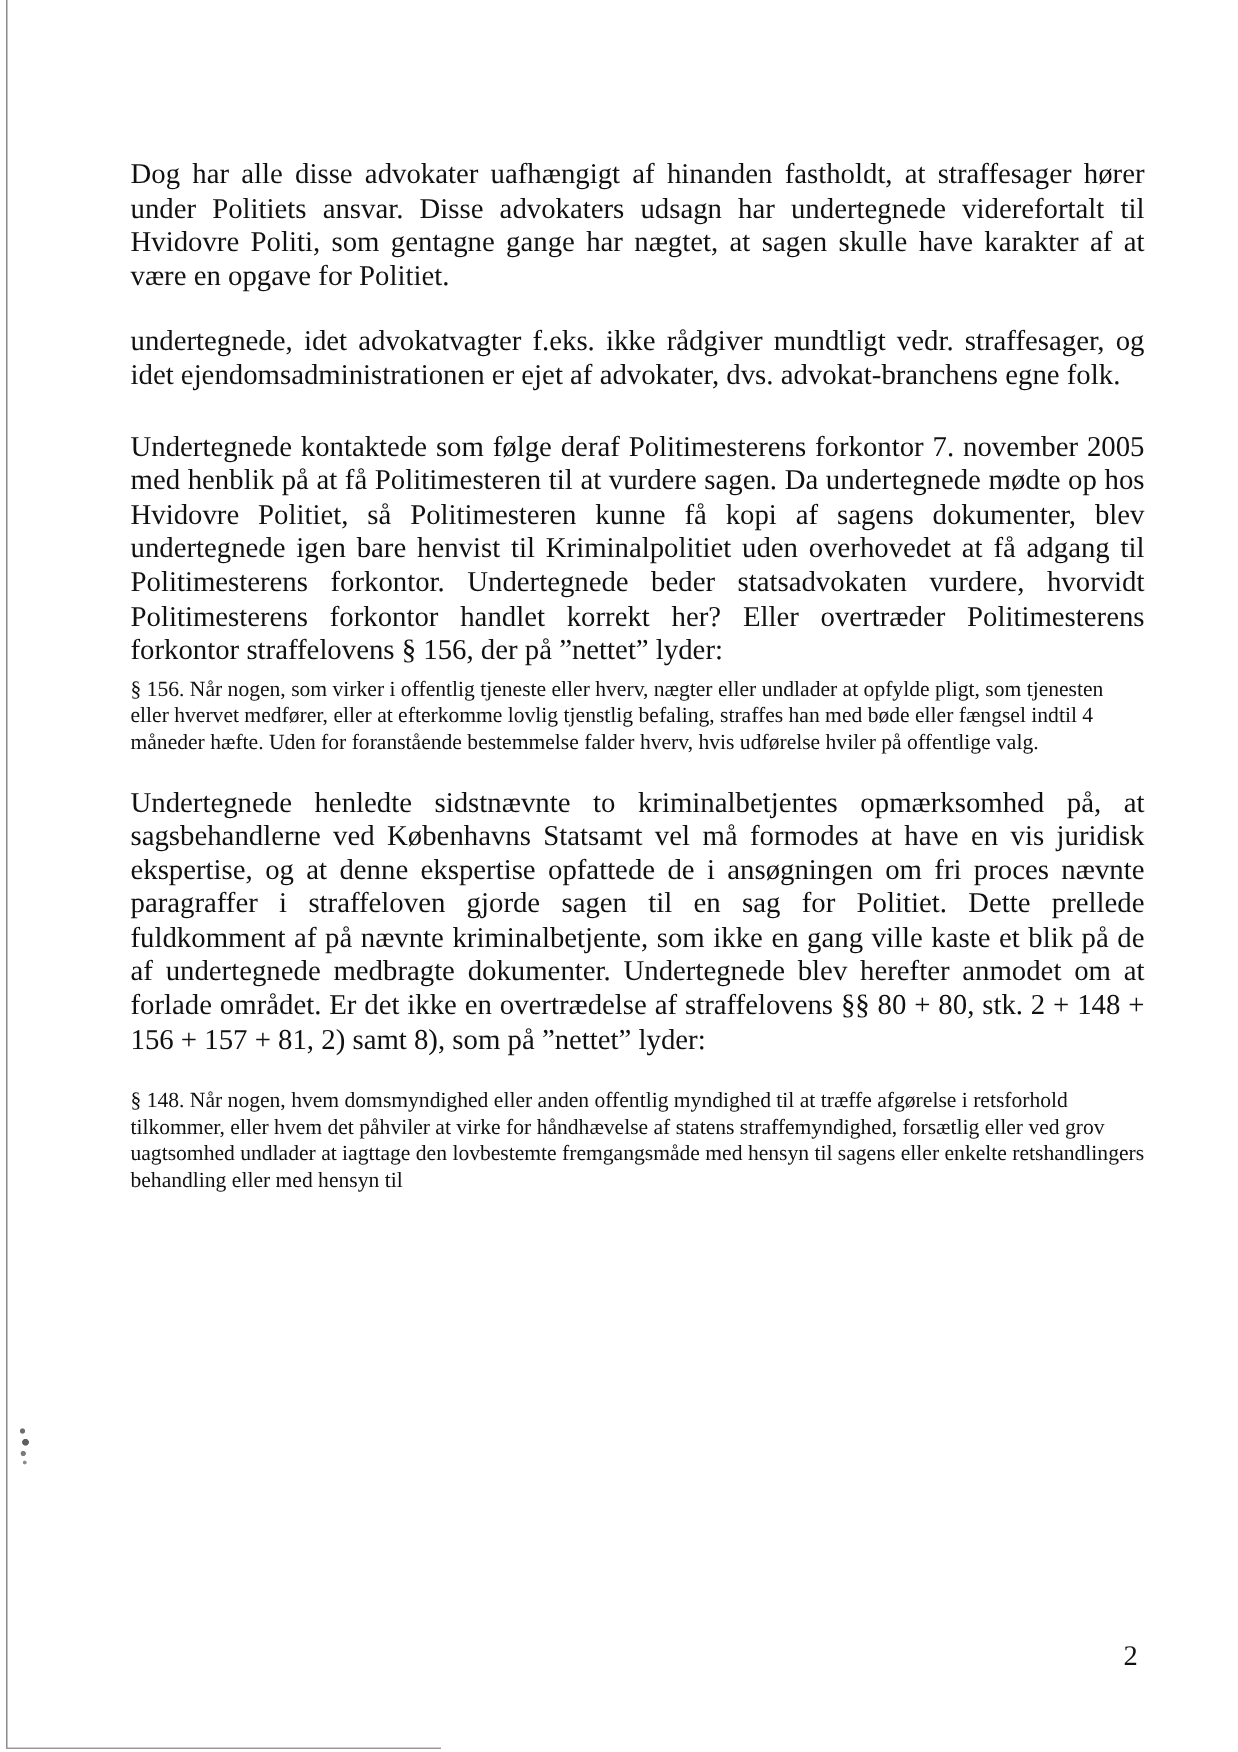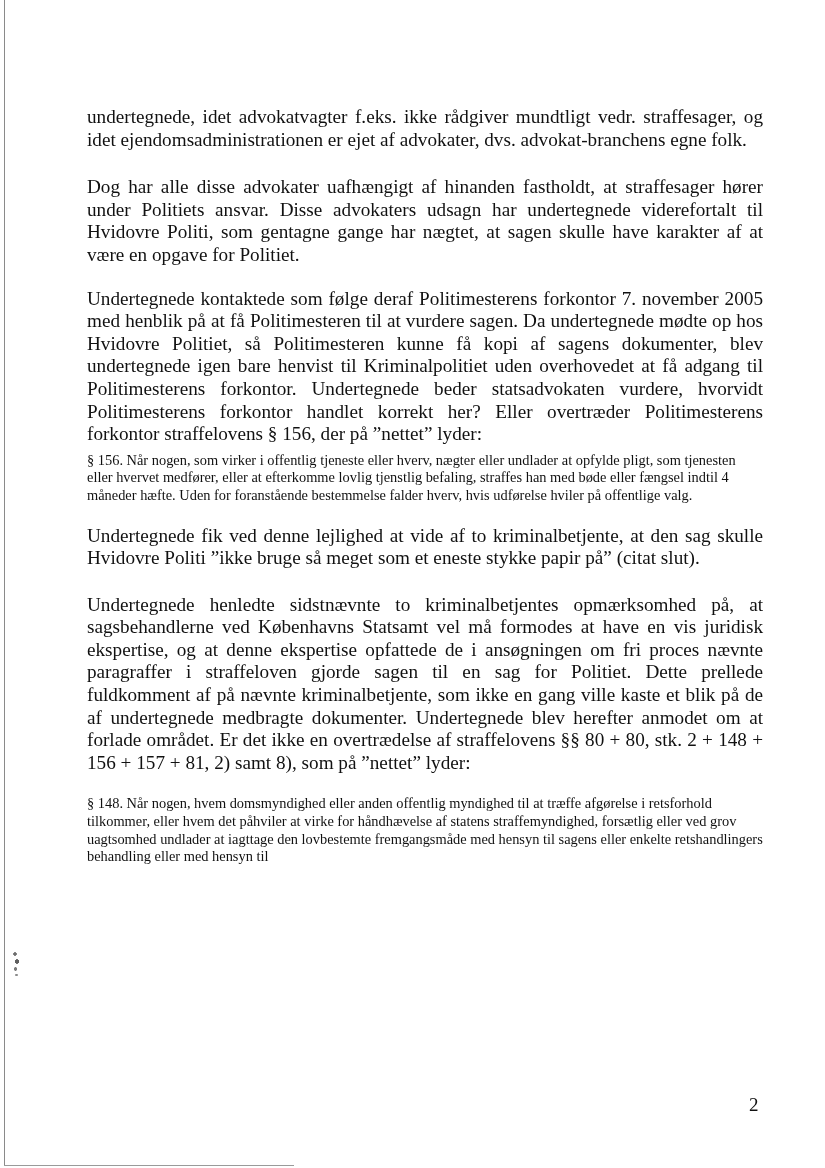--- a/index.html
+++ b/index.html
@@ -79,22 +79,21 @@
     }
   </style>
 </head>
 <body>
 
 <div class="scan-edge-left"></div>
 <div class="scan-edge-bottom"></div>
 <div class="staple-mark"></div>
 
 <div class="page">
+  <p id="p2" class="para">Dog har alle disse advokater uafhængigt af hinanden fastholdt, at straffesager hører under Politiets ansvar. Disse advokaters udsagn har undertegnede viderefortalt til Hvidovre Politi, som gentagne gange har nægtet, at sagen skulle have karakter af at være en opgave for Politiet.</p>
   <p id="p1" class="para">undertegnede, idet advokatvagter f.eks. ikke rådgiver mundtligt vedr. straffesager, og idet ejendomsadministrationen er ejet af advokater, dvs. advokat-branchens egne folk.</p>
-  <p id="p2" class="para">Dog har alle disse advokater uafhængigt af hinanden fastholdt, at straffesager hører under Politiets ansvar. Disse advokaters udsagn har undertegnede viderefortalt til Hvidovre Politi, som gentagne gange har nægtet, at sagen skulle have karakter af at være en opgave for Politiet.</p>
   <p id="p4" class="para">Undertegnede kontaktede som følge deraf Politimesterens forkontor 7. november 2005 med henblik på at få Politimesteren til at vurdere sagen. Da undertegnede mødte op hos Hvidovre Politiet, så Politimesteren kunne få kopi af sagens dokumenter, blev undertegnede igen bare henvist til Kriminalpolitiet uden overhovedet at få adgang til Politimesterens forkontor. Undertegnede beder statsadvokaten vurdere, hvorvidt Politimesterens forkontor handlet korrekt her? Eller overtræder Politimesterens forkontor straffelovens § 156, der på ”nettet” lyder:</p>
   <p id="q1" class="quote">§ 156. Når nogen, som virker i offentlig tjeneste eller hverv, nægter eller undlader at opfylde pligt, som tjenesten eller hvervet medfører, eller at efterkomme lovlig tjenstlig befaling, straffes han med bøde eller fængsel indtil 4 måneder hæfte. Uden for foranstående bestemmelse falder hverv, hvis udførelse hviler på offentlige valg.</p>
-  <p id="p5" class="para">Undertegnede fik ved denne lejlighed at vide af to kriminalbetjente, at den sag skulle Hvidovre Politi ”ikke bruge så meget som et eneste stykke papir på” (citat slut).</p>
   <p id="p6" class="para">Undertegnede henledte sidstnævnte to kriminalbetjentes opmærksomhed på, at sagsbehandlerne ved Københavns Statsamt vel må formodes at have en vis juridisk ekspertise, og at denne ekspertise opfattede de i ansøgningen om fri proces nævnte paragraffer i straffeloven gjorde sagen til en sag for Politiet. Dette prellede fuldkomment af på nævnte kriminalbetjente, som ikke en gang ville kaste et blik på de af undertegnede medbragte dokumenter. Undertegnede blev herefter anmodet om at forlade området. Er det ikke en overtrædelse af straffelovens §§ 80 + 80, stk. 2 + 148 + 156 + 157 + 81, 2) samt 8), som på ”nettet” lyder:</p>
   <p id="q2" class="quote">§ 148. Når nogen, hvem domsmyndighed eller anden offentlig myndighed til at træffe afgørelse i retsforhold tilkommer, eller hvem det påhviler at virke for håndhævelse af statens straffemyndighed, forsætlig eller ved grov uagtsomhed undlader at iagttage den lovbestemte fremgangsmåde med hensyn til sagens eller enkelte retshandlingers behandling eller med hensyn til</p>
 </div>
 
 <div class="page-number">2</div>
 
 </body></html>

